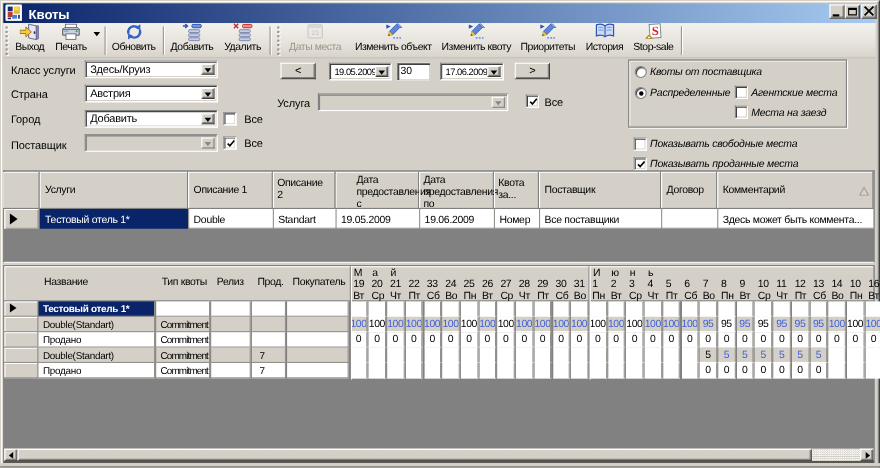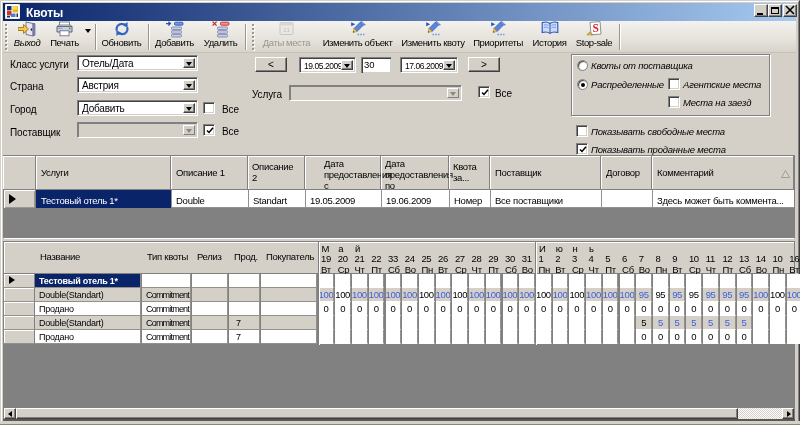--- a/index.html
+++ b/index.html
@@ -65,21 +65,21 @@
 <div class="sep" style="left:148px;"></div>
 <div class="sep" style="left:245px;"></div>
 <div class="sep" style="left:619px;"></div>
 <div class="abs" style="left:8px;top:21px;width:38px;height:31px;">
     <div class="abs" style="left:10.0px;top:0px;"><svg width="18" height="16" viewBox="0 0 18 16">
 <path d="M8 1 L15 2.5 L15 15 L8 13.5 Z" fill="#e8e6f4" stroke="#5a5a8a" stroke-width="0.8"></path>
 <path d="M15 2.5 L17 2.5 L17 14.2 L15 15 Z" fill="#8888b8" stroke="#5a5a8a" stroke-width="0.6"></path>
 <rect x="12.6" y="7.3" width="1.6" height="2.6" rx="0.8" fill="#334"></rect>
 <path d="M0 6.5 L5.5 6.5 L5.5 3.5 L10.5 8 L5.5 12.5 L5.5 9.5 L0 9.5 Z" fill="#F6C944" stroke="#A07818" stroke-width="0.9"></path>
 </svg></div>
-    <div class="tbtxt" style="color:#000;font-style:italic;">Выход</div>
+    <div class="tbtxt" style="color:#000;">Выход</div>
   </div>
 <div class="abs" style="left:48px;top:21px;width:33px;height:31px;">
     <div class="abs" style="left:8.0px;top:0px;"><svg width="17" height="16" viewBox="0 0 17 16">
 <rect x="3.5" y="1" width="10" height="4.5" fill="#fff" stroke="#667" stroke-width="0.8"></rect>
 <path d="M1 5.5 L16 5.5 L16 11 L1 11 Z" fill="#c8d0e4" stroke="#556" stroke-width="0.9"></path>
 <path d="M1 5.5 L3 4 L14.5 4 L16 5.5 Z" fill="#dde4f2" stroke="#556" stroke-width="0.7"></path>
 <rect x="4" y="9.8" width="9" height="5" fill="#fff" stroke="#667" stroke-width="0.8"></rect>
 <circle cx="13.7" cy="7.4" r="0.9" fill="#2aa52a"></circle>
 <rect x="2.2" y="6.8" width="4" height="1" fill="#8899bb"></rect>
 </svg></div>
@@ -168,21 +168,21 @@
     <div class="abs" style="left:14.0px;top:0px;"><svg width="16" height="16" viewBox="0 0 16 16">
 <path d="M4.5 1 L14.5 1 L14.5 13.5 L4.5 13.5 Z" fill="#fff" stroke="#888" stroke-width="0.9" transform="rotate(-4 9 7)"></path>
 <text x="9.6" y="11" font-size="11.5" font-weight="bold" fill="#D22" text-anchor="middle" font-family="Liberation Serif">S</text>
 <path d="M1 13.8 L4 10.8 L7 13.8 Z" fill="#e8c33a" stroke="#a08020" stroke-width="0.7"></path>
 <rect x="2.8" y="12.3" width="2.4" height="1.5" fill="#fff" stroke="#a08020" stroke-width="0.5"></rect>
 </svg></div>
     <div class="tbtxt" style="color:#000;">Stop-sale</div>
   </div>
 <div class="lbl" style="left:10px;top:59px;">Класс услуги</div>
 <div class="combo" style="left:77px;top:55px;width:121px;height:16px;">
-    <div class="txt">Отель/Дата</div>
+    <div class="txt">Здесь/Круиз</div>
     <div class="cbtn">
       <div class="arr"></div>
     </div>
   </div>
 <div class="lbl" style="left:10px;top:81px;">Страна</div>
 <div class="combo" style="left:77px;top:77px;width:121px;height:16px;">
     <div class="txt">Австрия</div>
     <div class="cbtn">
       <div class="arr"></div>
     </div>

